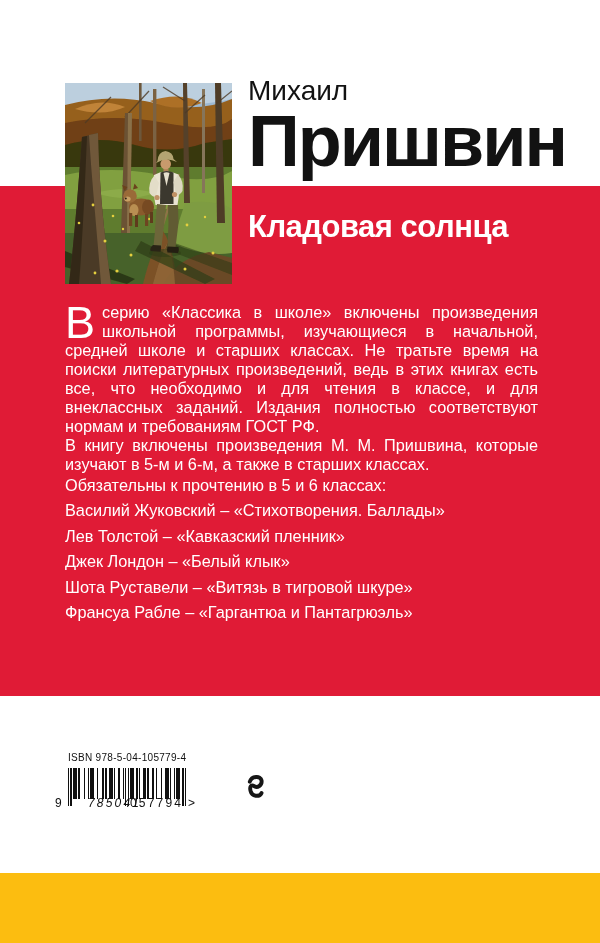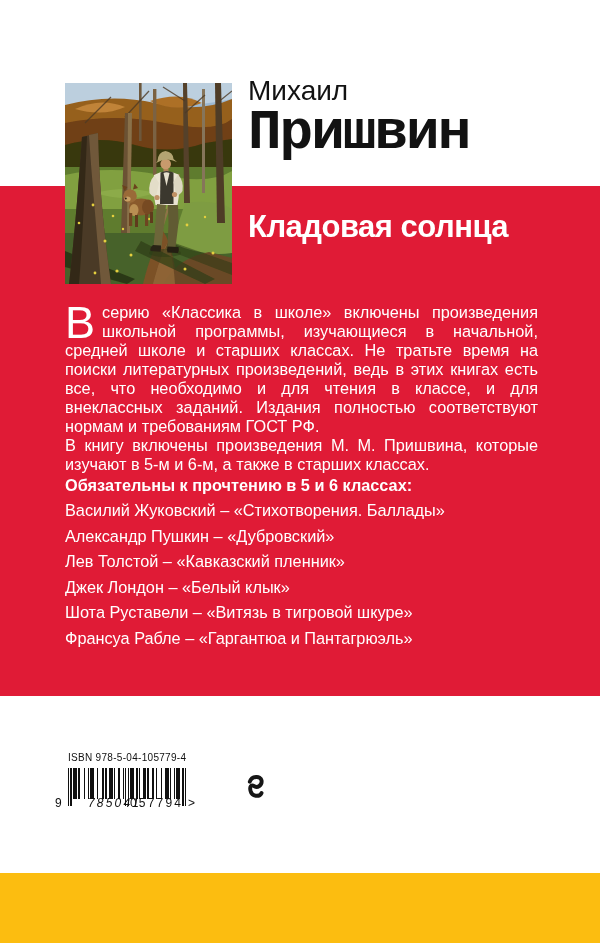--- a/index.html
+++ b/index.html
@@ -19,31 +19,31 @@
   .page{position:absolute;inset:0;width:600px;height:943px;padding-left:12px;}
 
   .red-panel{position:absolute;left:0;top:186px;width:600px;height:510px;background:var(--red);}
   .yellow-strip{position:absolute;left:0;top:873px;width:600px;height:70px;background:var(--yellow);}
 
   .painting{position:absolute;left:65px;top:83px;width:167px;height:201px;z-index:3;}
   .painting svg{display:block;width:167px;height:201px;}
 
   .author-block{position:absolute;left:248px;top:76px;color:var(--ink);z-index:2;}
   .author-first{font-size:28px;font-weight:500;line-height:1.05;letter-spacing:0;}
-  .author-last{font-size:56px;font-weight:bold;line-height:0.95;letter-spacing:-2px;margin-top:2px;font-family:Liberation Mono, monospace;}
+  .author-last{font-size:72px;font-weight:bold;line-height:0.95;letter-spacing:-2px;margin-top:2px;}
 
   .book-title{position:absolute;left:248px;top:209px;color:var(--white);font-size:31px;font-weight:bold;letter-spacing:-0.5px;z-index:4;text-align:right;}
 
   .annotation{position:absolute;left:65px;top:303px;width:473px;color:var(--white);
     font-size:16.3px;line-height:19px;text-align:justify;z-index:4;}
   .dropcap{float:left;font-size:45px;line-height:33px;font-weight:500;padding:3px 7px 0 0;}
   .annotation p{margin:0;}
 
   .reading-list{position:absolute;left:65px;top:476px;width:473px;color:var(--white);font-size:16.3px;z-index:4;}
-  .reading-list .heading{font-weight:bold;margin:0 0 3px 0;line-height:19px;}
+  .reading-list .heading{font-weight:normal;margin:0 0 3px 0;line-height:19px;}
   .reading-list ul{list-style:none;margin:0;padding:0;}
   .reading-list li{line-height:19.6px;margin-top:6px;}
 
   .barcode-block{position:absolute;left:56px;top:752px;width:150px;height:64px;color:#101010;z-index:2;}
   .isbn-line{position:absolute;left:12px;top:0;font-size:10px;letter-spacing:0.3px;white-space:nowrap;}
   .bars{position:absolute;left:12px;top:16px;width:118px;height:38px;fill:#101010;shape-rendering:crispEdges;}
   .bc-digit{position:absolute;top:44px;font-size:12px;letter-spacing:2.2px;}
   .bc-left{left:-1px;letter-spacing:0;}
   .bc-g1{left:32px;width:52px;text-align:center;font-style:italic;}
   .bc-g2{left:74px;width:52px;text-align:center;}
@@ -170,21 +170,20 @@
       <span class="dropcap">В</span>
       <span>серию «Классика в школе» включены произведения школь­ной программы, изучающиеся в начальной, средней школе и старших классах. Не тратьте время на поиски литературных произведений, ведь в этих книгах есть все, что необходимо и для чтения в классе, и для внеклассных заданий. Издания полностью соответствуют нормам и требованиям ГОСТ РФ.</span>
     </p>
     <p>В книгу включены произведения М. М. Пришвина, которые изучают в 5-м и 6-м, а также в старших классах.</p>
   </div>
 
   <div class="reading-list">
     <p class="heading">Обязательны к прочтению в 5 и 6 классах:</p>
     <ul>
       <li>Василий Жуковский – «Стихотворения. Баллады»</li>
-      <li>Александр Пушкин – «Дубровский»</li>
       <li>Лев Толстой – «Кавказский пленник»</li>
       <li>Джек Лондон – «Белый клык»</li>
       <li>Шота Руставели – «Витязь в тигровой шкуре»</li>
       <li>Франсуа Рабле – «Гаргантюа и Пантагрюэль»</li>
     </ul>
   </div>
 
   <div class="barcode-block">
     <div class="isbn-line">ISBN 978-5-04-105779-4</div>
     <svg class="bars" viewBox="0 0 95 38" preserveAspectRatio="none">

